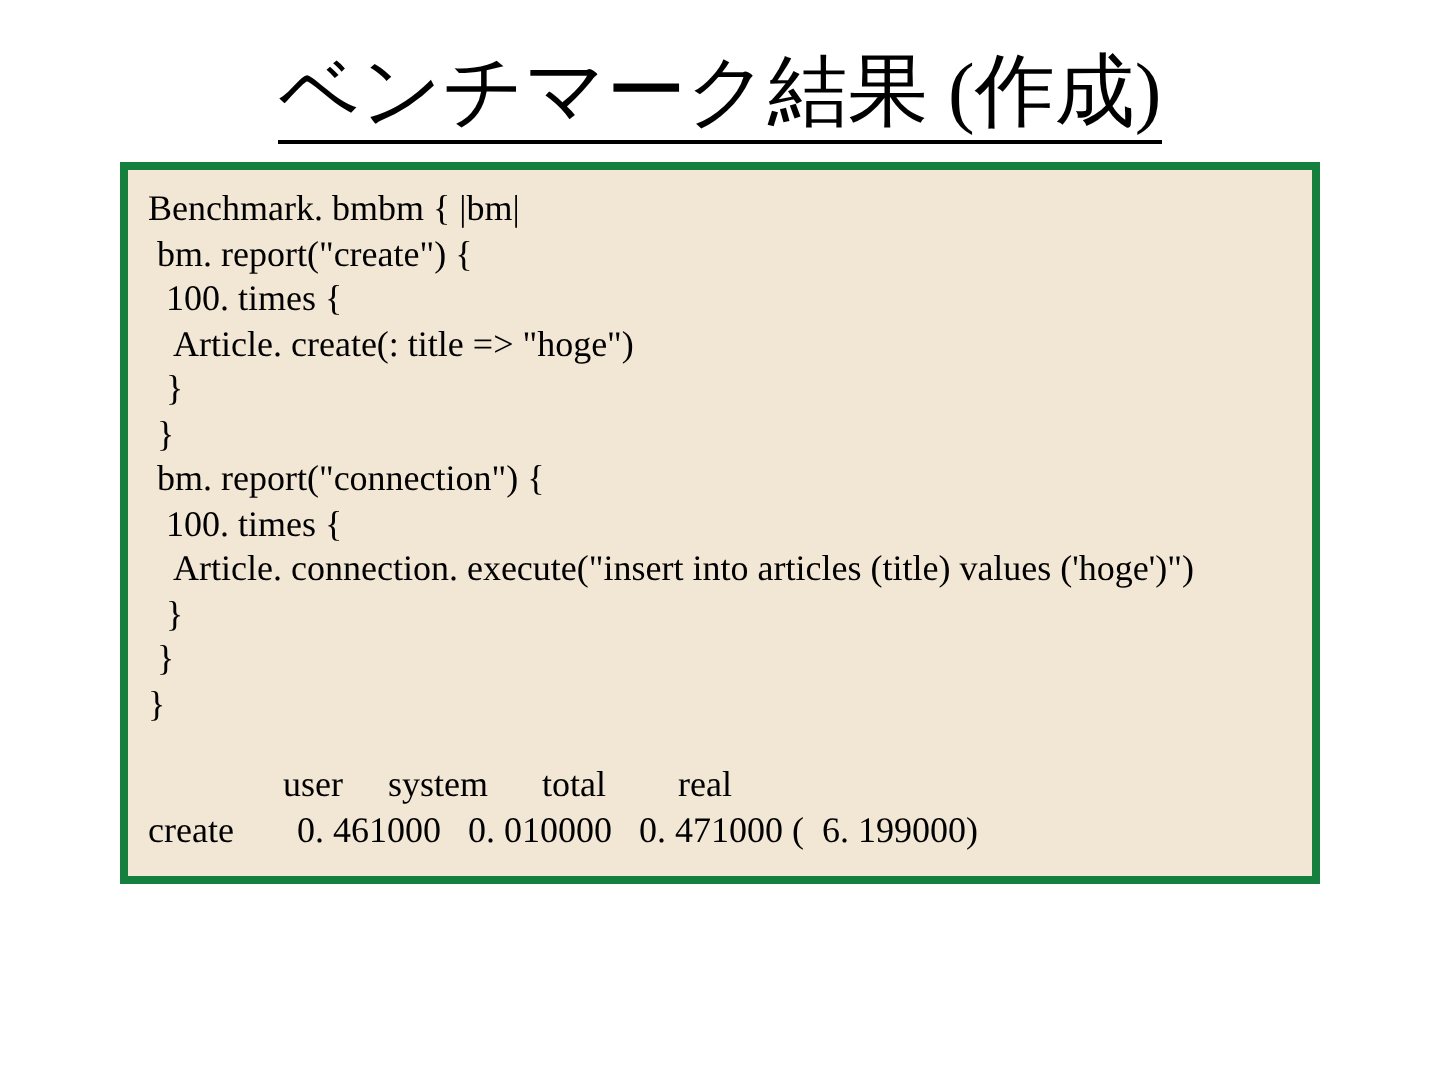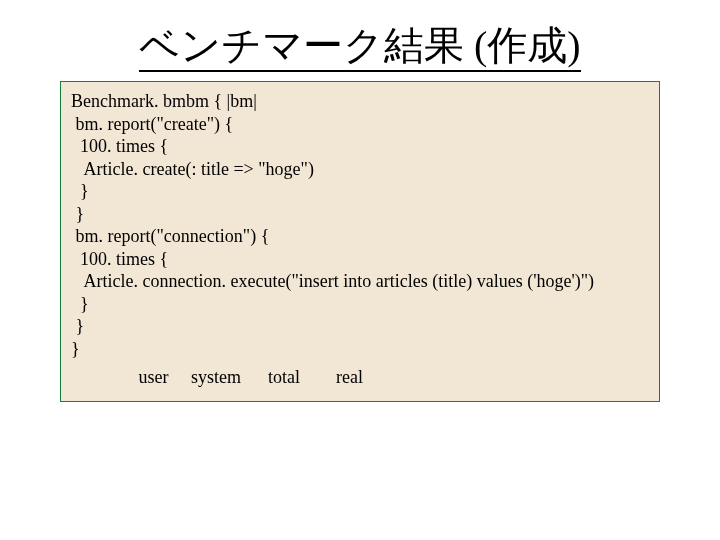--- a/index.html
+++ b/index.html
@@ -27,33 +27,33 @@
     font-weight: normal;
     color: #000;
   }
   .title .underline {
     border-bottom: 2px solid #000;
     padding-bottom: 2px;
   }
   .codeblock {
     margin: 0 60px 0 60px;
     background: #f2e6d4;
-    border: 1px solid #15803d;
+    border: 4px solid #15803d;
     padding: 8px 10px 12px 10px;
     font-family: "Times New Roman", serif;
     font-size: 18px;
     line-height: 1.25;
     color: #000;
     box-sizing: border-box;
   }
   .codeblock .line {
     white-space: pre;
   }
   .results {
-    margin-top: 6px;
+    margin-top: 18px;
   }
   .results .line {
     white-space: pre;
   }
 </style>
 </head>
 <body>
 
 <div class="slide">
   <h1 class="title">
@@ -69,15 +69,16 @@
     <div class="line"> }</div>
     <div class="line"> bm. report("connection") {</div>
     <div class="line">  100. times {</div>
     <div class="line">   Article. connection. execute("insert into articles (title) values ('hoge')")</div>
     <div class="line">  }</div>
     <div class="line"> }</div>
     <div class="line">}</div>
 
     <div class="results">
       <div class="line">               user     system      total        real</div>
+      <div class="line">create       0. 461000   0. 010000   0. 471000 (  6. 199000)</div>
     </div>
   </div>
 </div>
 
 </body></html>

